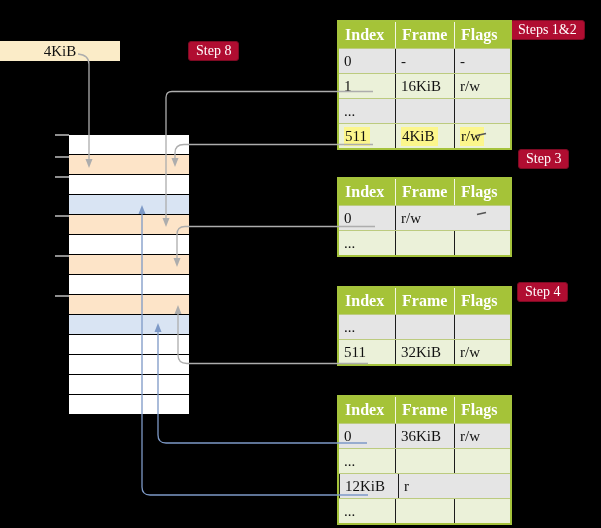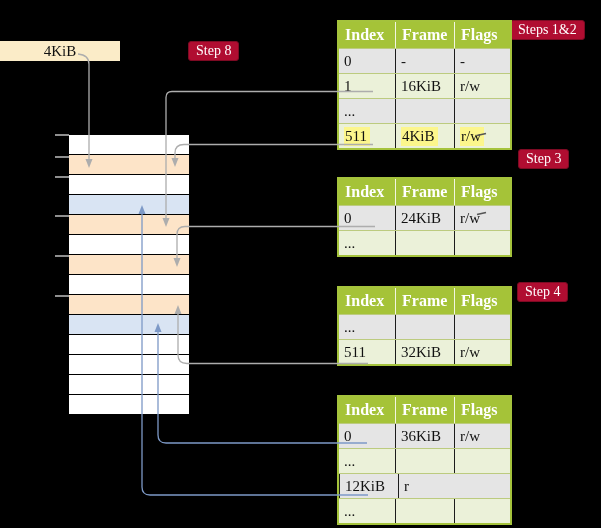--- a/index.html
+++ b/index.html
@@ -123,21 +123,20 @@
       </div>
     </div>
   <div class="ptable" style="top:177px;">
       <div class="trow head">
         <div class="tcell c0">Index</div>
         <div class="tcell c1">Frame</div>
         <div class="tcell c2">Flags</div>
       </div>
       <div class="trow body">
         <div class="tcell c0">0</div>
-        <div class="tcell c1">24KiB</div>
         <div class="tcell c2">r/w</div>
       </div>
       <div class="trow body shade">
         <div class="tcell c0">...</div>
         <div class="tcell c1"></div>
         <div class="tcell c2"></div>
       </div>
     </div>
   <div class="ptable" style="top:286px;">
       <div class="trow head">

